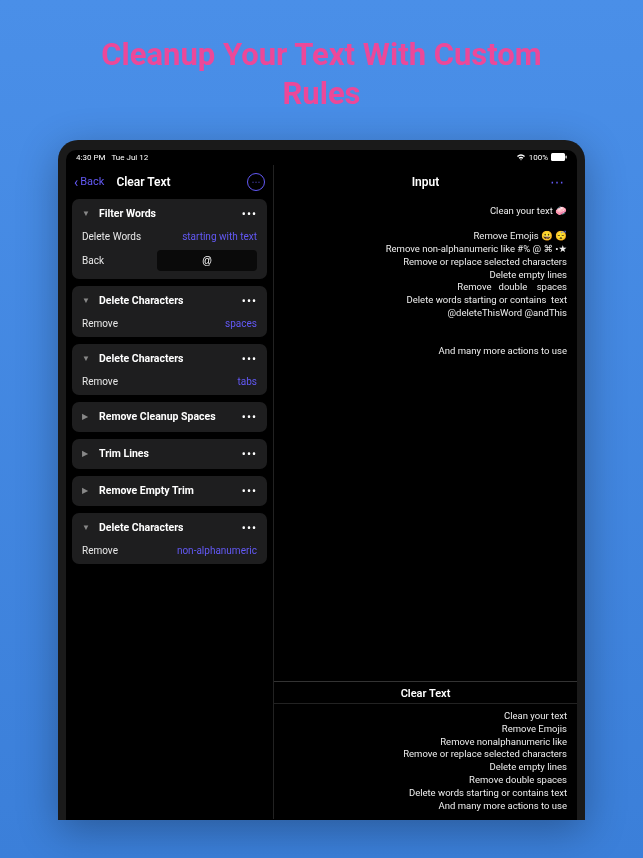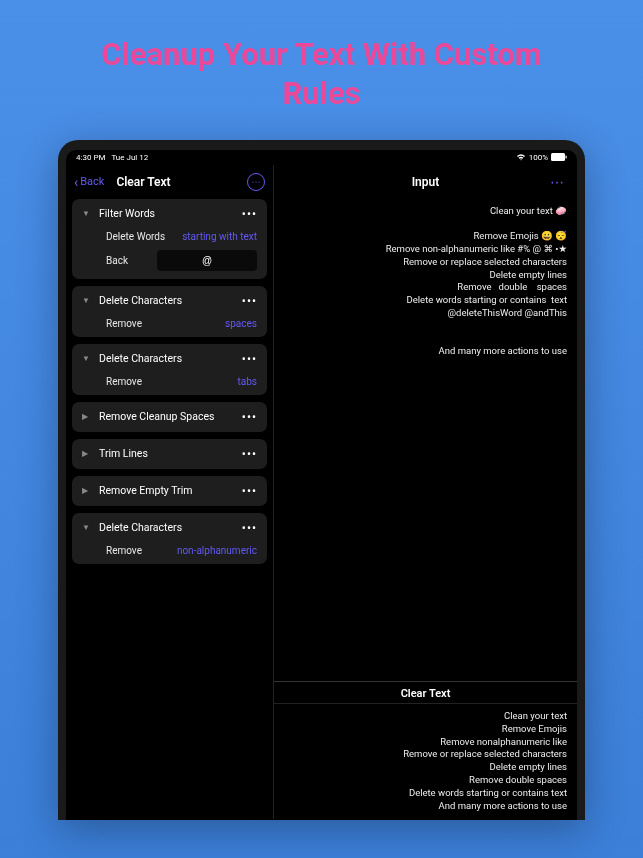--- a/index.html
+++ b/index.html
@@ -88,29 +88,28 @@
       display: flex;
       align-items: center;
       gap: 7px;
     }
     .disclosure {
       color: #888;
       font-size: 8px;
       cursor: pointer;
       width: 10px;
     }
-    .rule-title { font-weight: 400; font-size: 10.5px; flex: 1; }
+    .rule-title { font-weight: 700; font-size: 10.5px; flex: 1; }
     .rule-dots { color: #fff; cursor: pointer; font-size: 12px; letter-spacing: 1px; }
     .rule-body { margin-top: 10px; }
     .rule-row {
       display: flex;
       align-items: center;
       justify-content: space-between;
       margin-bottom: 8px;
-      margin-left: 24px;
     }
     .rule-row:last-child { margin-bottom: 0; }
     .rule-label { font-size: 10px; color: #e8e8e8; }
     .rule-value { font-size: 10px; color: #6359f5; }
     .rule-input {
       background: #0a0a0a;
       border: none;
       border-radius: 4px;
       padding: 5px 8px;
       color: #fff;

